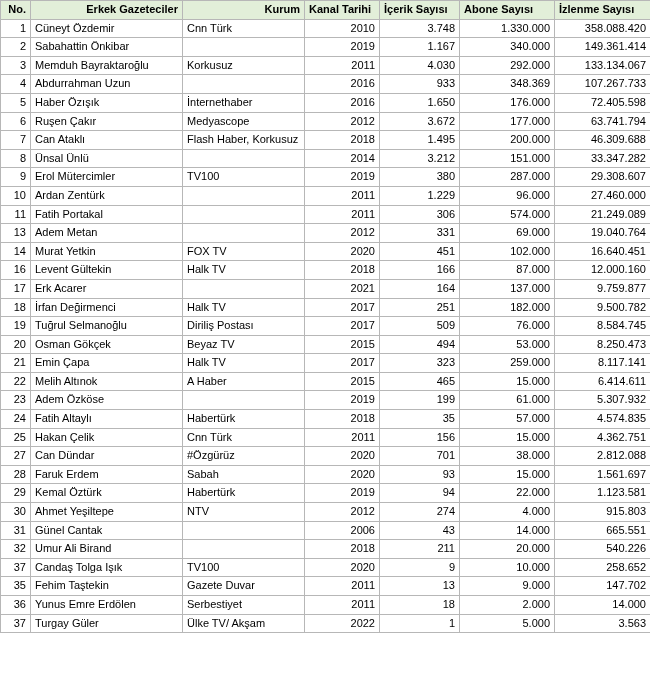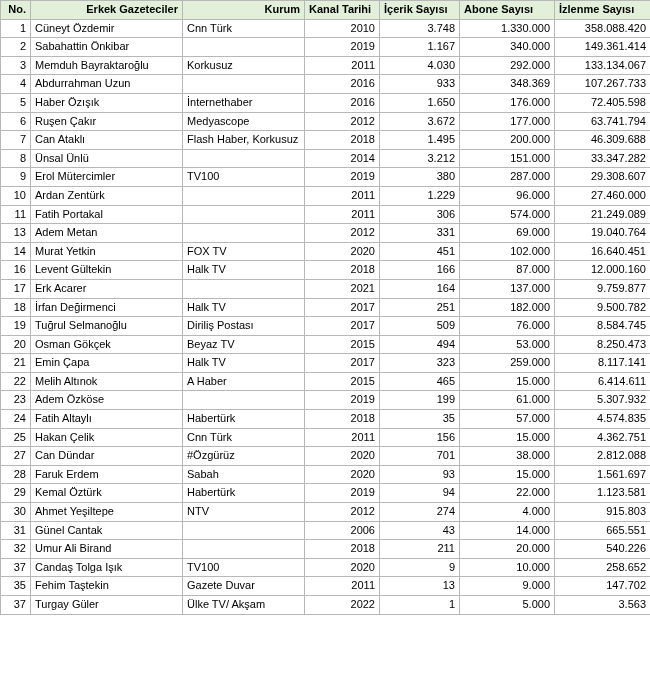--- a/index.html
+++ b/index.html
@@ -356,20 +356,29 @@
       <tr>
         <td class="no">35</td>
         <td class="name">Fehim Taştekin</td>
         <td class="kurum">Gazete Duvar</td>
         <td class="tarih">2011</td>
         <td class="num">13</td>
         <td class="num">9.000</td>
         <td class="num">147.702</td>
       </tr>
       <tr>
+        <td class="no">36</td>
+        <td class="name">Yunus Emre Erdölen</td>
+        <td class="kurum">Serbestiyet</td>
+        <td class="tarih">2011</td>
+        <td class="num">18</td>
+        <td class="num">2.000</td>
+        <td class="num">14.000</td>
+      </tr>
+      <tr>
         <td class="no">37</td>
         <td class="name">Turgay Güler</td>
         <td class="kurum">Ülke TV/ Akşam</td>
         <td class="tarih">2022</td>
         <td class="num">1</td>
         <td class="num">5.000</td>
         <td class="num">3.563</td>
       </tr>
     </tbody>
 </table>

